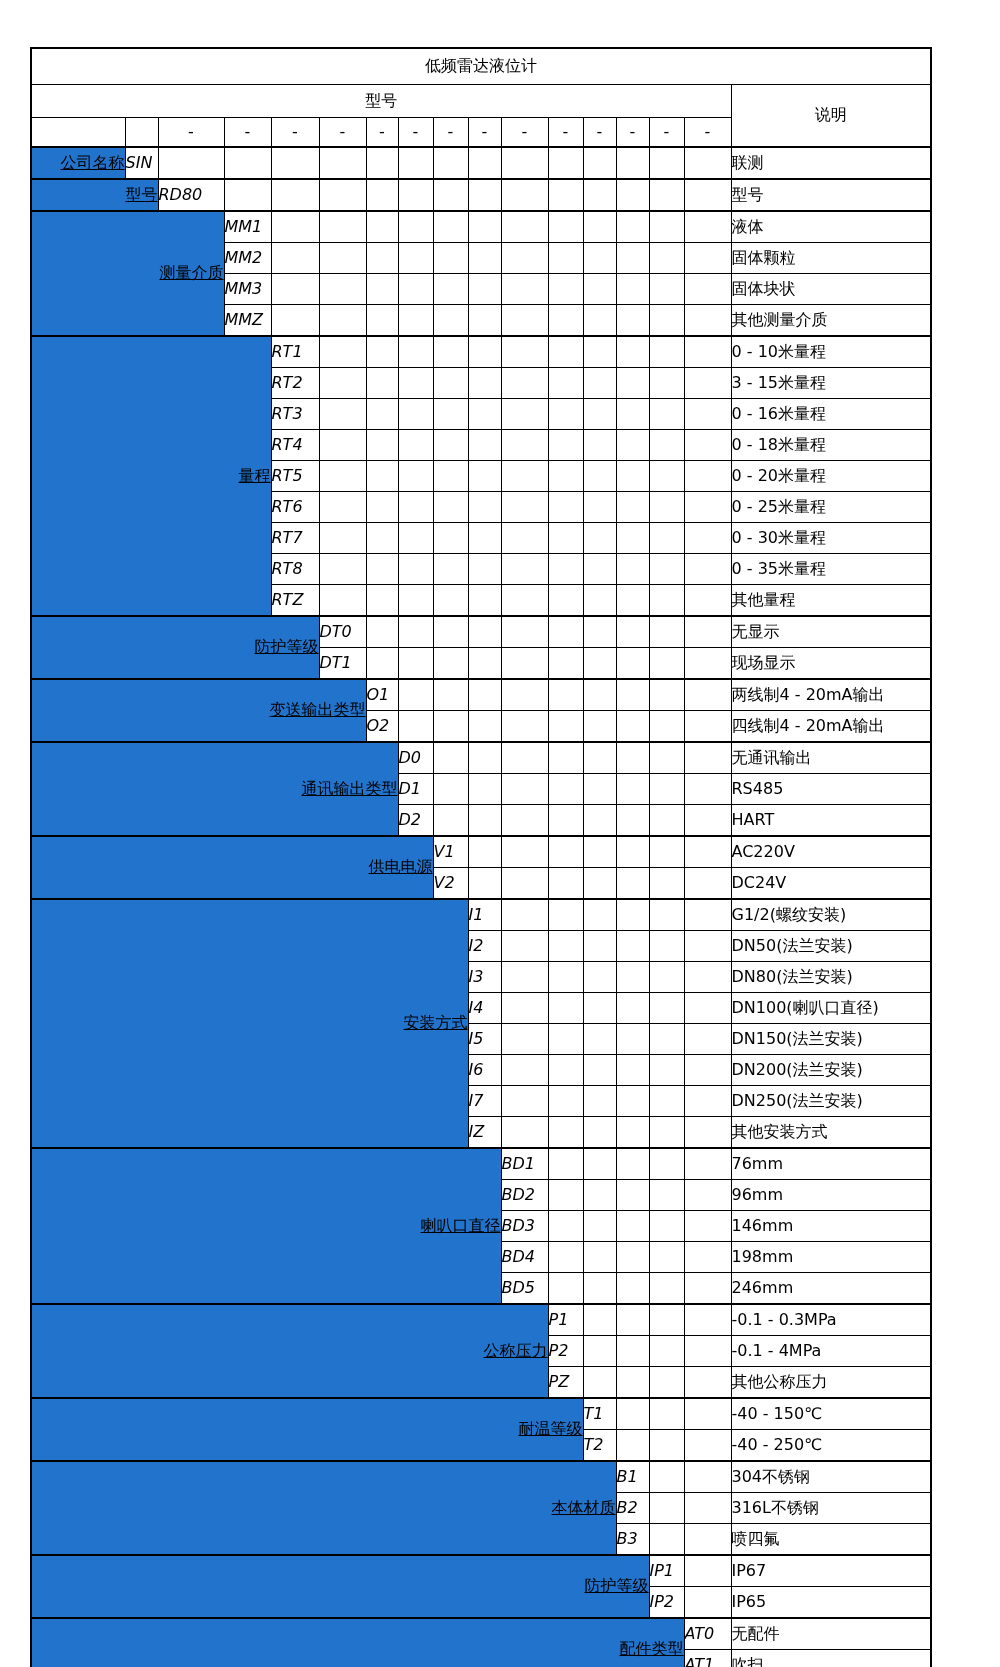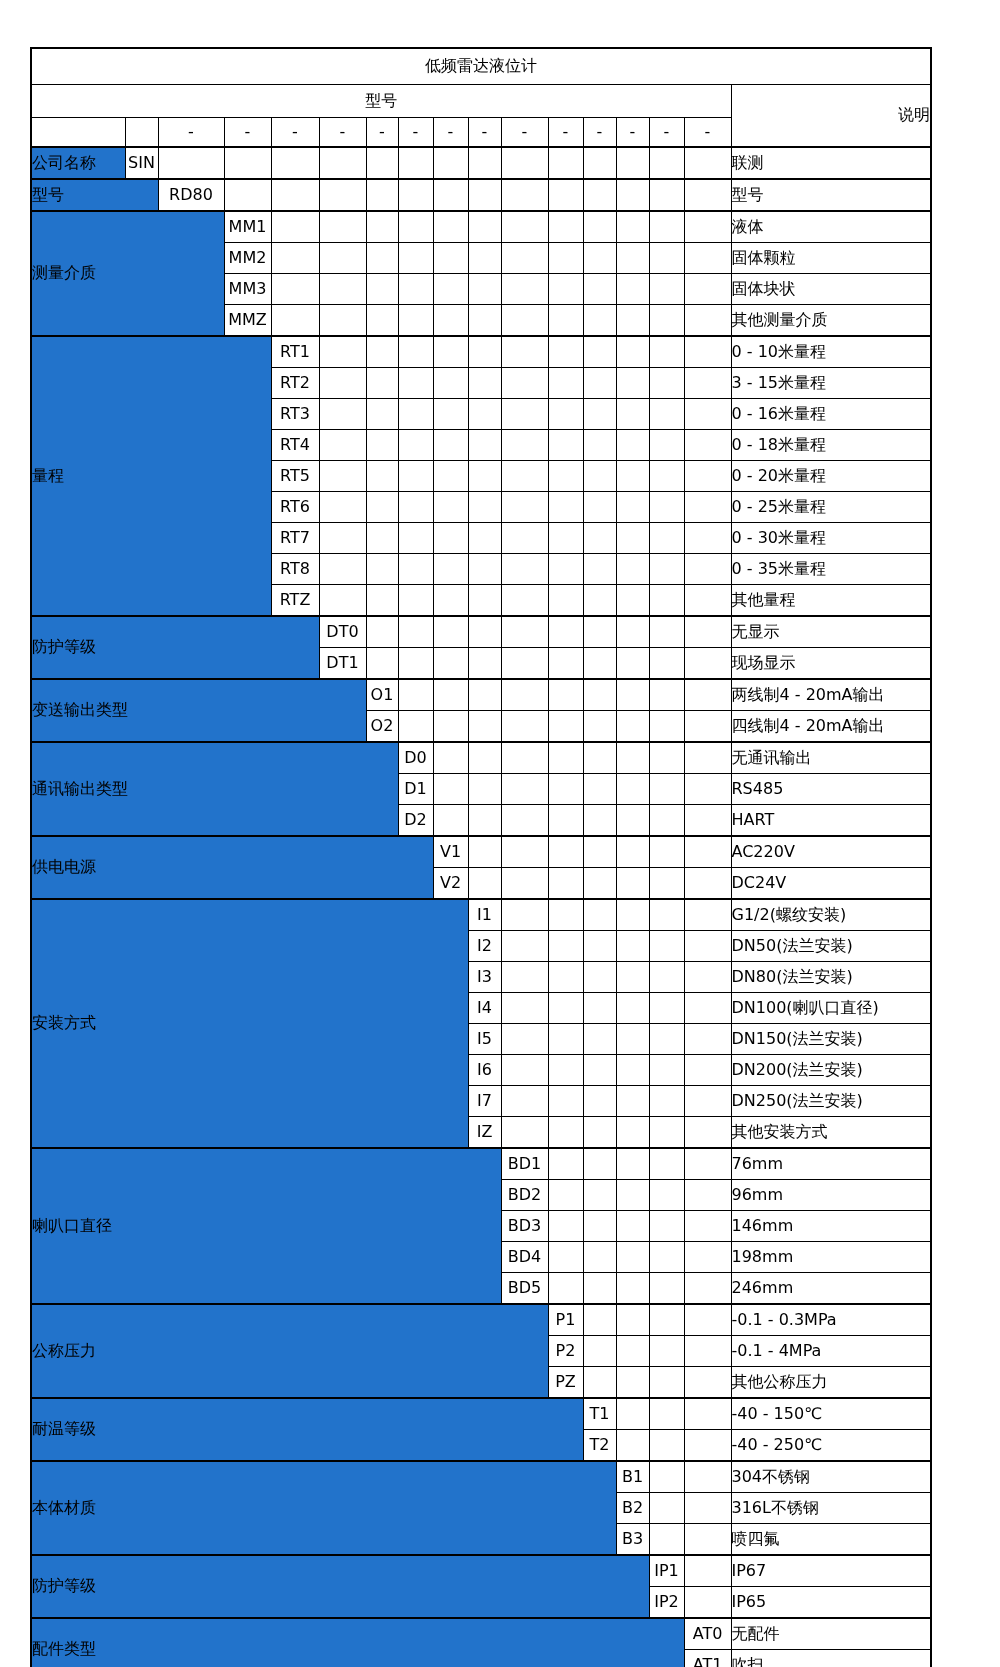--- a/index.html
+++ b/index.html
@@ -20,29 +20,29 @@
     font-size:16px;color:#000;
     padding:0;line-height:1.05;
     white-space:nowrap;overflow:hidden;
     vertical-align:middle;
   }
   td.title{
     height:35px;text-align:center;font-size:17px;
     border-bottom:2px solid #000;
   }
   td.model-h{height:32px;text-align:center;}
-  td.desc-h{text-align:right;border-left:2px solid #000;}
+  td.desc-h{text-align:center;border-left:2px solid #000;}
   tr.dash-row td{height:28px;text-align:center;}
   tr.data td{height:30px;}
   tr.sec-top td{border-top:2px solid #000;}
   td.cat{
     background:var(--accent,#2273cb);
-    color:#fff;text-align:left;
+    color:#fff;text-align:right;text-decoration:underline;
   }
-  td.code{text-align:center;padding-left:2px;}
+  td.code{text-align:left;padding-left:2px;font-style:italic;}
   td.desc{border-left:2px solid #000;}
 </style>
 </head>
 <body>
 
 <div class="page">
   <table class="sel">
     <colgroup id="cols">
         <col style="width: 94px;">
         <col style="width: 33px;">

